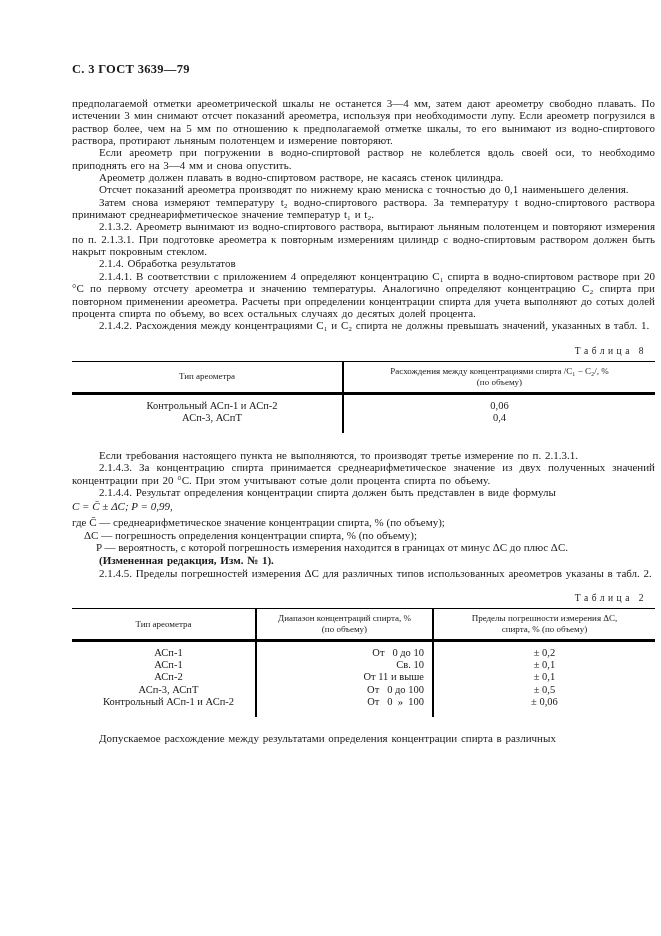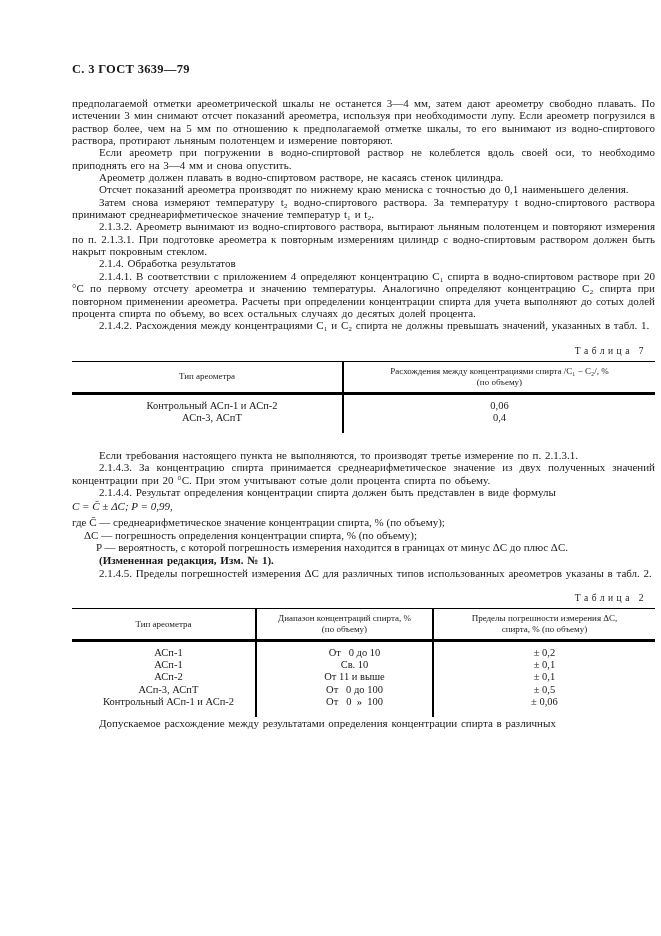--- a/index.html
+++ b/index.html
@@ -35,47 +35,47 @@
   thead th{
     font-weight:normal;font-size:9px;line-height:11px;text-align:center;
     vertical-align:middle;padding:4px 6px;white-space:pre-line;
     border-bottom:3px solid #000;
   }
   tbody td{font-size:10.5px;line-height:12.2px;padding:0 8px;}
   tbody tr:first-child td{padding-top:5px;}
   tbody tr:last-child td{padding-bottom:9px;}
   .div-r{border-right:2px solid #000;}
   .c-left{text-align:center;padding-left:18px;}
-  .c-left2{text-align:center;padding-left:28px;}
+  .c-left2{text-align:right;padding-left:28px;}
   .c-center{text-align:center;}
   #t1 col.c1{width:271px;}
   #t2 col.c1{width:184px;}
   #t2 col.c2{width:177px;}
   .gap-after-table{margin-top:16px;}
   .gap-small{margin-top:1px;}
-  .last-par{}
+  .last-par{margin-top:15px;}
 </style>
 </head>
 <body>
 
 <div class="page">
 
   <div class="page-header">С. 3 ГОСТ 3639—79</div>
 
   <p class="p noindent">предполагаемой отметки ареометрической шкалы не останется 3—4 мм, затем дают ареометру свободно плавать. По истечении 3 мин снимают отсчет показаний ареометра, используя при необходимости лупу. Если ареометр погрузился в раствор более, чем на 5 мм по отношению к предполагаемой отметке шкалы, то его вынимают из водно-спиртового раствора, протирают льняным полотенцем и измерение повторяют.</p>
   <p class="p">Если ареометр при погружении в водно-спиртовой раствор не колеблется вдоль своей оси, то необходимо приподнять его на 3—4 мм и снова опустить.</p>
   <p class="p">Ареометр должен плавать в водно-спиртовом растворе, не касаясь стенок цилиндра.</p>
   <p class="p">Отсчет показаний ареометра производят по нижнему краю мениска с точностью до 0,1 наименьшего деления.</p>
   <p class="p">Затем снова измеряют температуру t₂ водно-спиртового раствора. За температуру t водно-спиртового раствора принимают среднеарифметическое значение температур t₁ и t₂.</p>
   <p class="p">2.1.3.2. Ареометр вынимают из водно-спиртового раствора, вытирают льняным полотенцем и повторяют измерения по п. 2.1.3.1. При подготовке ареометра к повторным измерениям цилиндр с водно-спиртовым раствором должен быть накрыт покровным стеклом.</p>
   <p class="p">2.1.4. Обработка результатов</p>
   <p class="p">2.1.4.1. В соответствии с приложением 4 определяют концентрацию C₁ спирта в водно-спиртовом растворе при 20 °C по первому отсчету ареометра и значению температуры. Аналогично определяют концентрацию C₂ спирта при повторном применении ареометра. Расчеты при определении концентрации спирта для учета выполняют до сотых долей процента спирта по объему, во всех остальных случаях до десятых долей процента.</p>
   <p class="p">2.1.4.2. Расхождения между концентрациями C₁ и C₂ спирта не должны превышать значений, указанных в табл. 1.</p>
 
-  <div class="tbl-label">Таблица 7</div>
+  <div class="tbl-label">Таблица 8</div>
 
   <table id="t1">
     <colgroup>
         <col class="c1">
         <col>
       </colgroup>
     <thead>
       <tr>
         <th class="div-r">Тип ареометра</th>
         <th>Расхождения между концентрациями спирта /C₁ − C₂/, %

